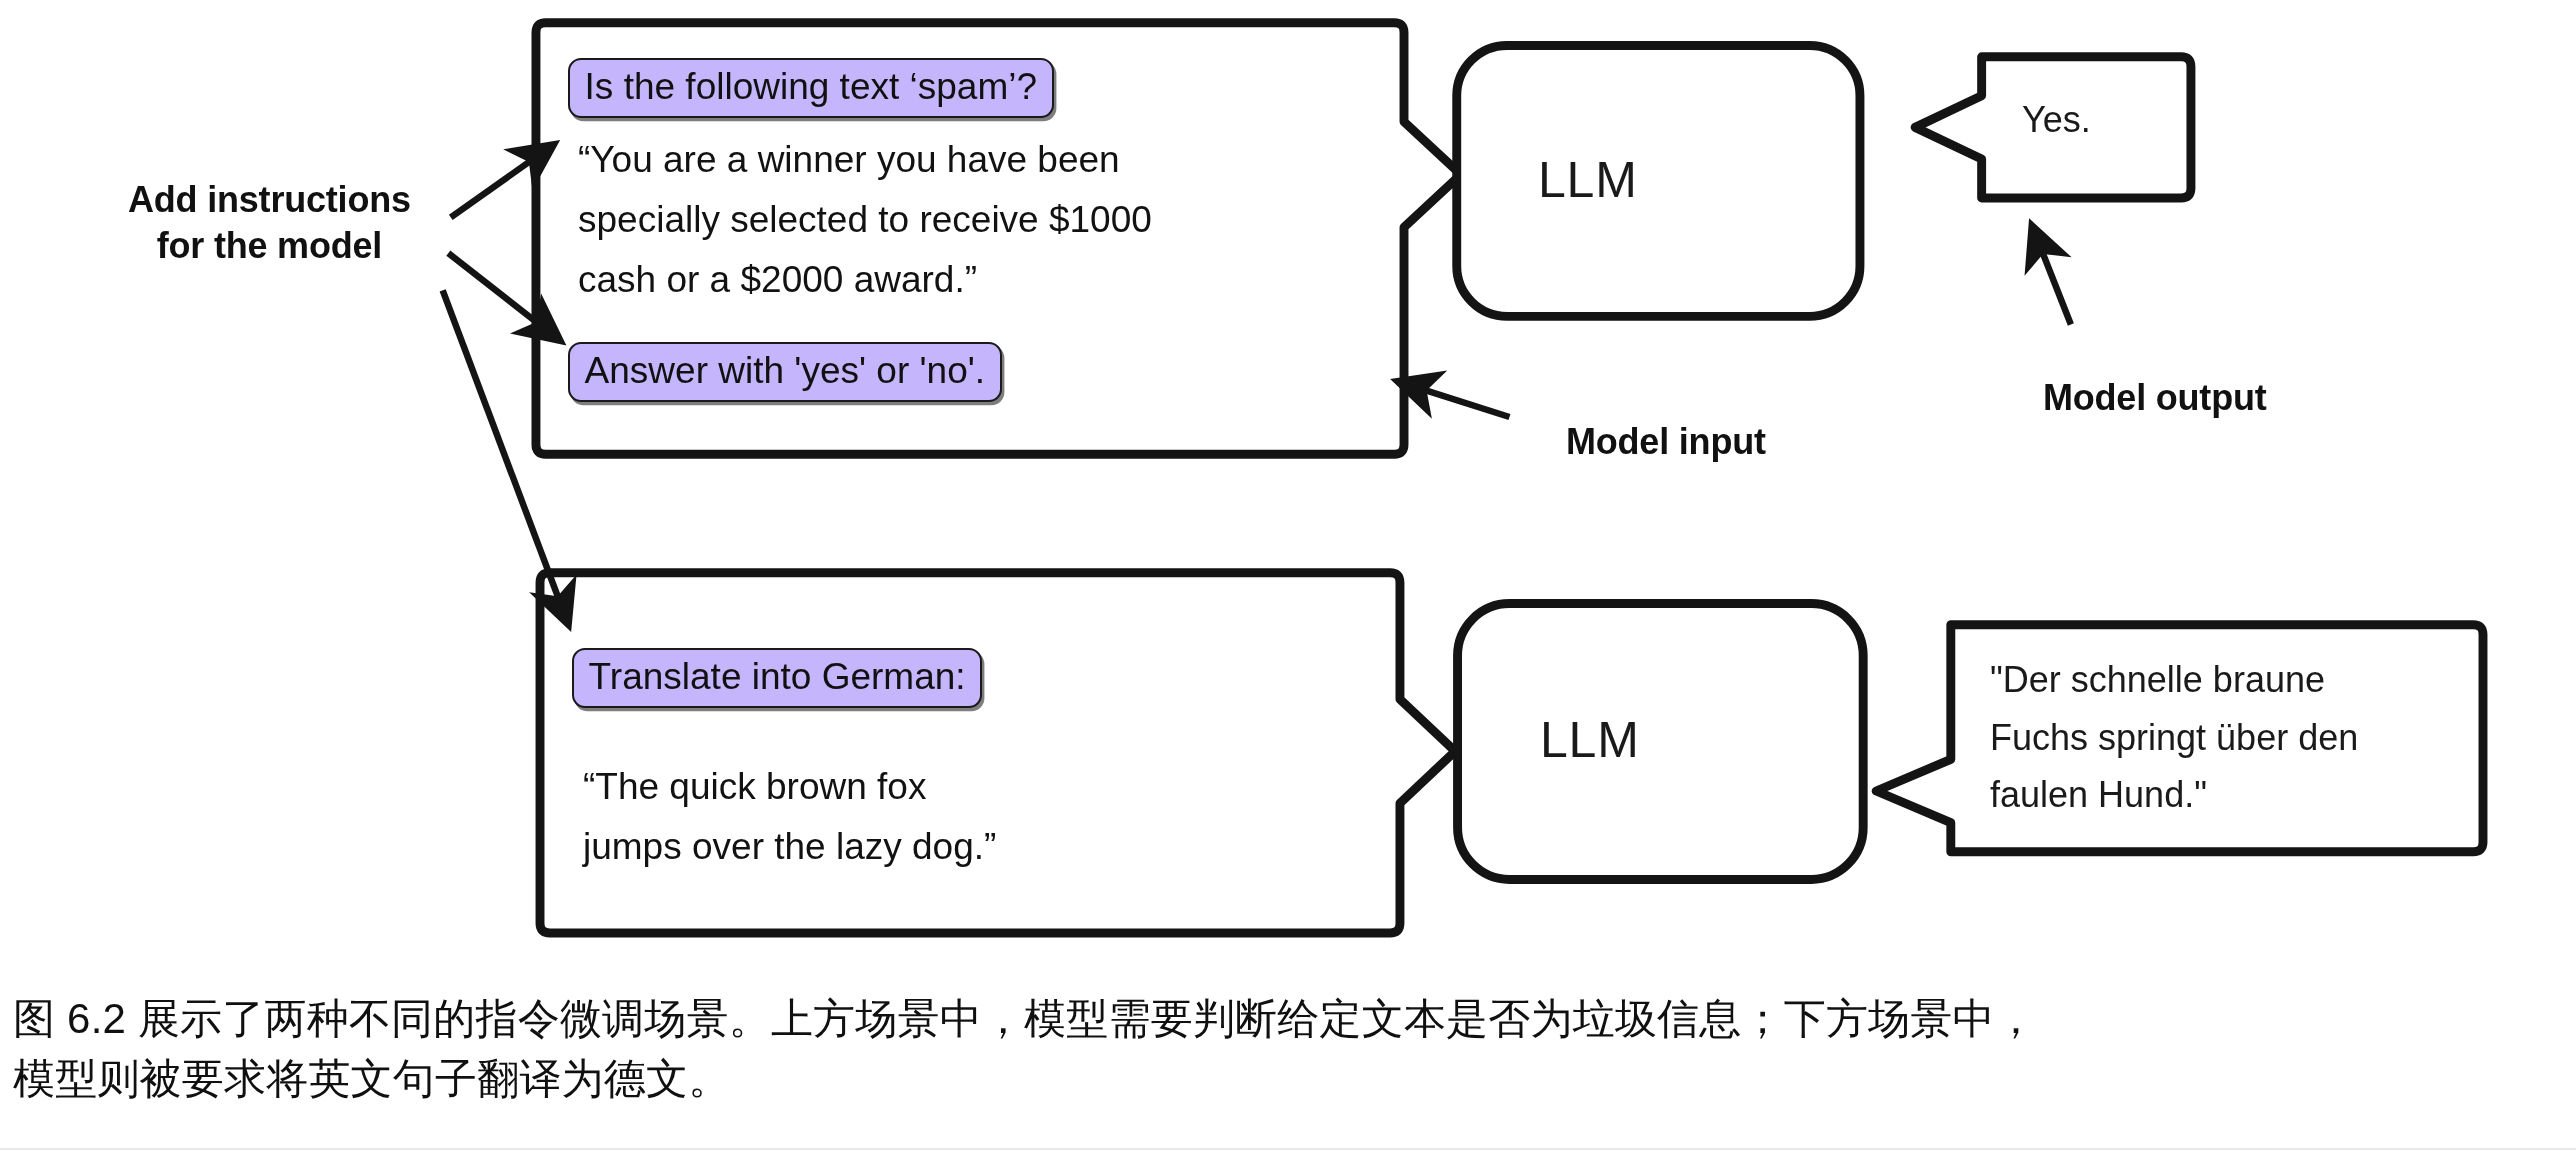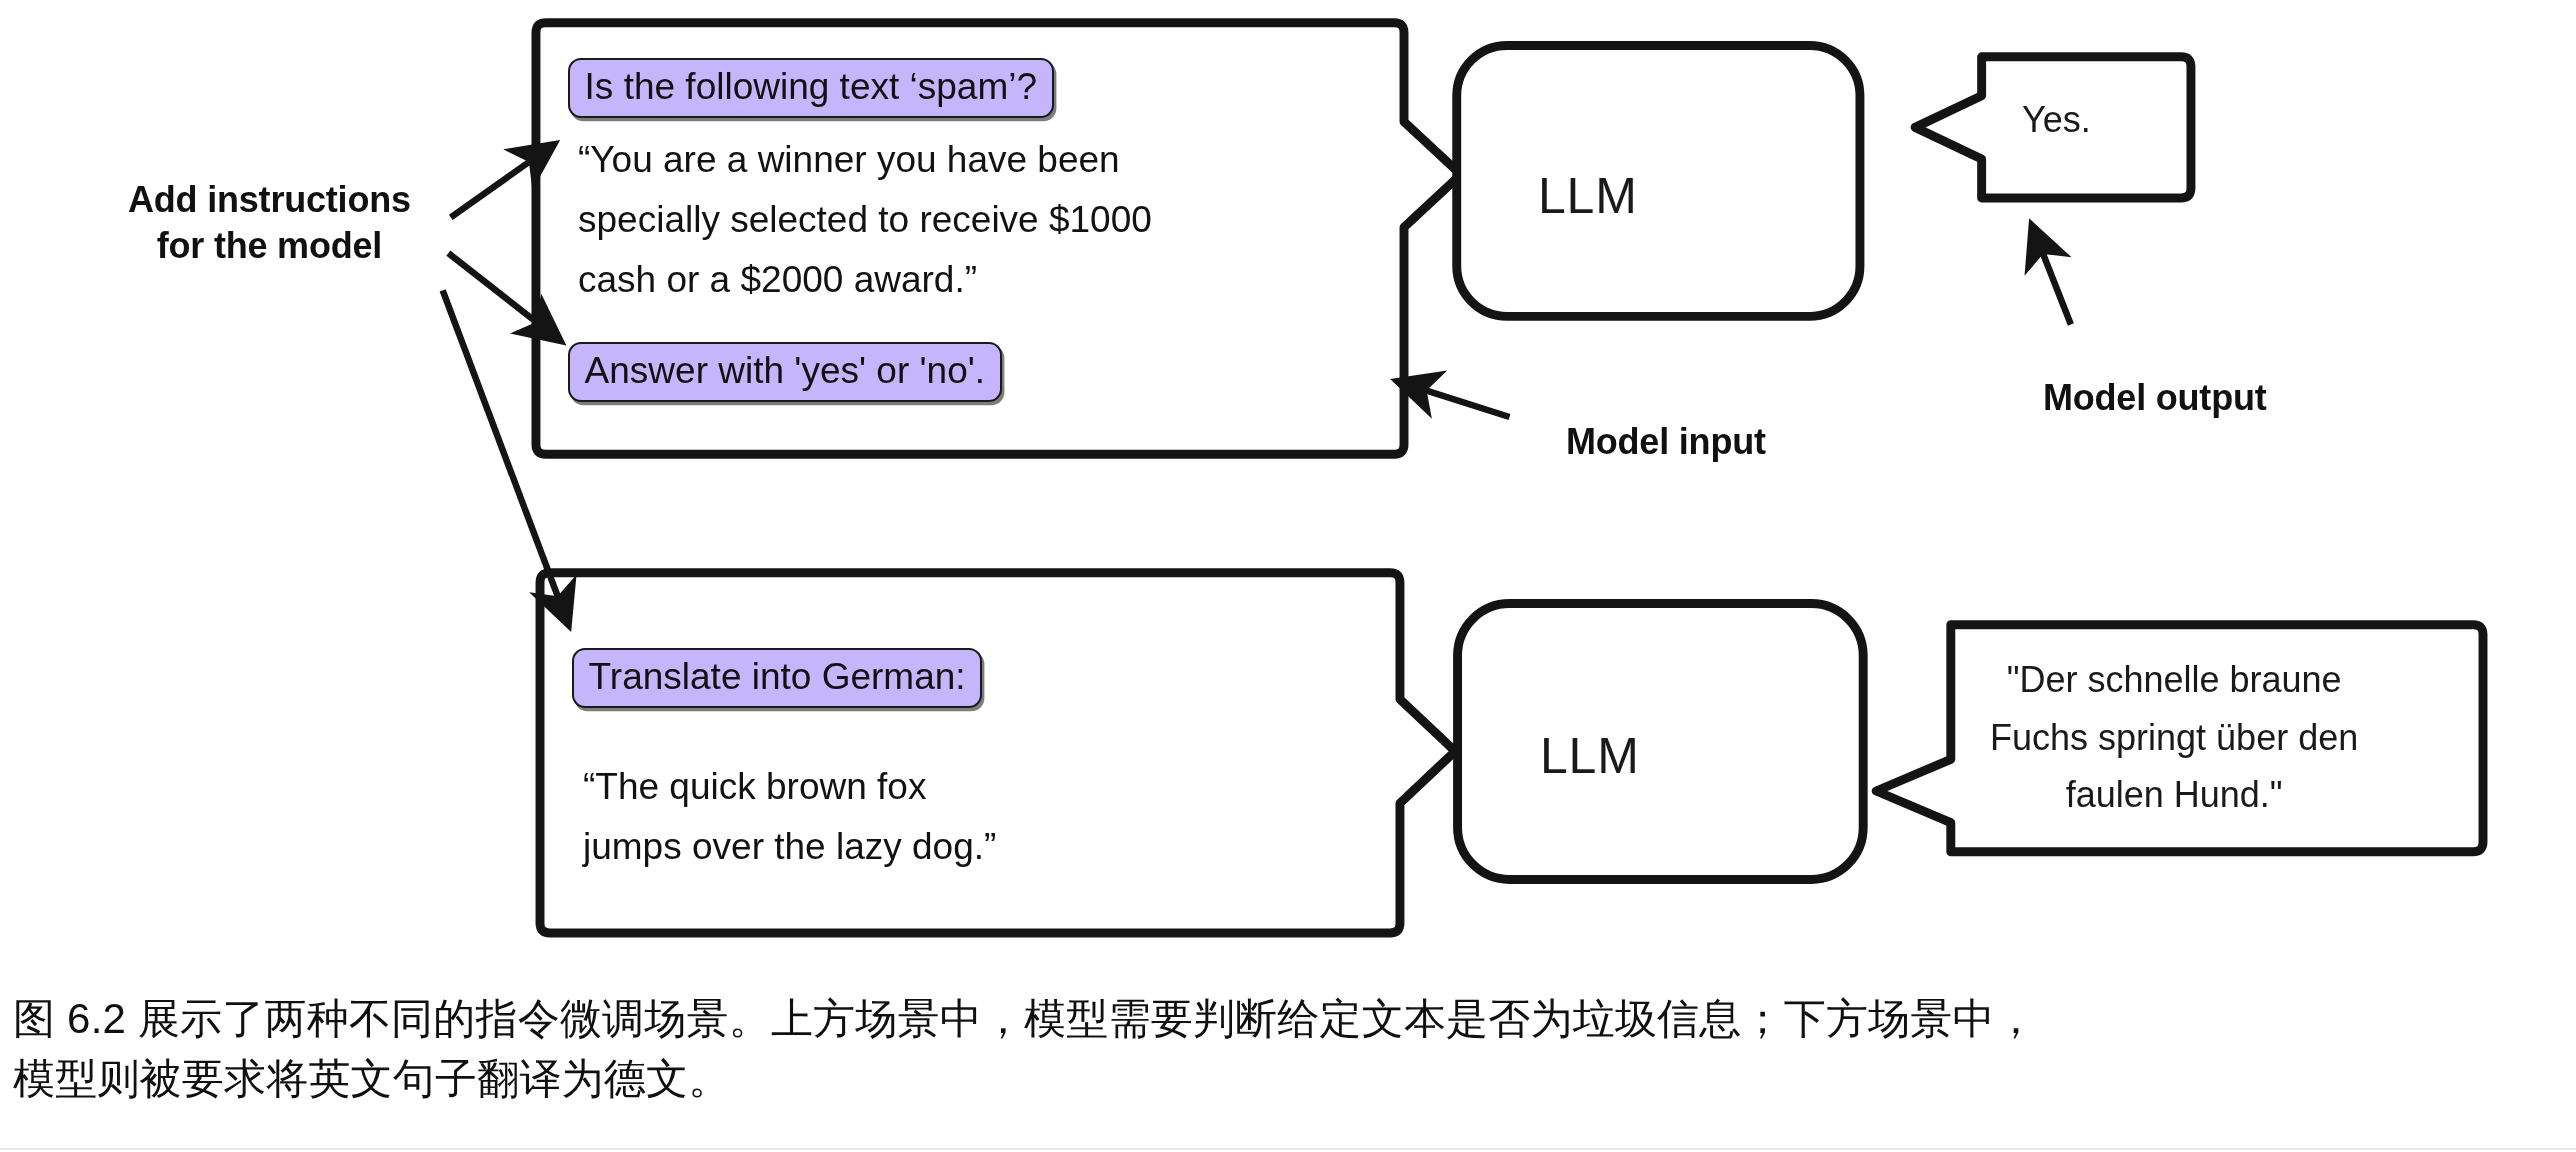--- a/index.html
+++ b/index.html
@@ -45,21 +45,20 @@
     color: #111111;
     white-space: nowrap;
     margin-left: 8px;
   }
 
   .llm-label {
     font-size: 50px;
     letter-spacing: 0.8px;
     color: #1a1a1a;
     white-space: nowrap;
-    margin-top: 16px;
   }
 
   .prompt-body {
     font-size: 37px;
     line-height: 1.62;
     color: #121212;
     white-space: nowrap;
   }
 
   .instr-chip {
@@ -73,21 +72,20 @@
     color: #111111;
     white-space: nowrap;
     box-shadow: 2.4px 3.2px 0 rgba(20,20,20,0.55);
   }
 
   .reply-text {
     font-size: 36px;
     line-height: 1.60;
     color: #1a1a1a;
     white-space: nowrap;
-    text-align: center;
   }
 
   .caption {
     position: absolute;
     left: 13px;
     top: 989px;
     width: 2557px;
     font-size: 42px;
     line-height: 1.42;
     color: #101010;

